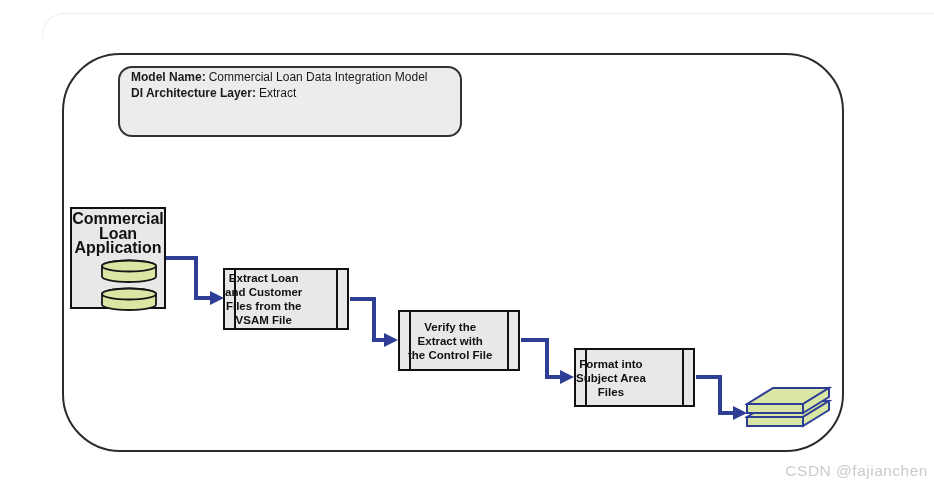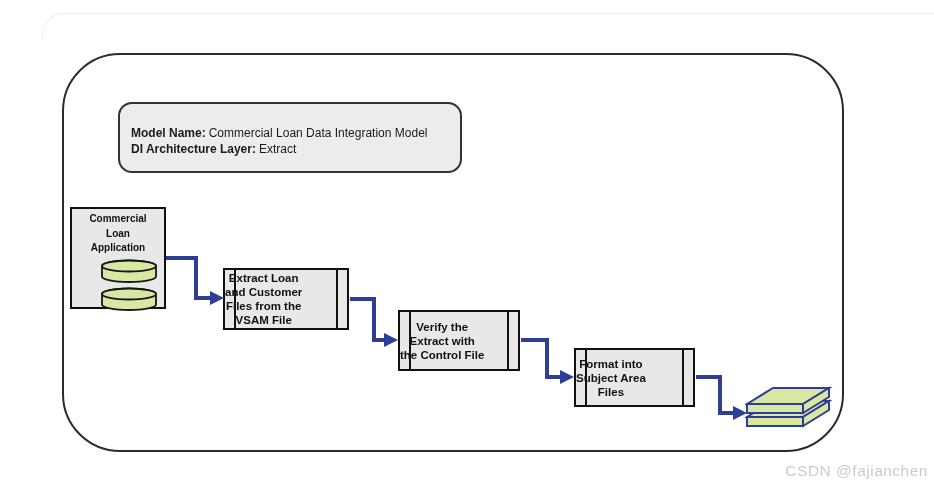--- a/index.html
+++ b/index.html
@@ -18,34 +18,34 @@
   
   .boundary{
     position:absolute;left:62px;top:53px;width:778px;height:395px;
     border:2px solid #2b2b2b;border-radius:58px;background:#ffffff;
   }
   
   .model-info{
     position:absolute;left:118px;top:66px;width:344px;height:71px;
     background:var(--header-fill,#ececec);
     border:2px solid #333;border-radius:14px;
-    padding:21px 8px 0 11px;box-sizing:border-box;margin-top:36px;
+    padding:1px 8px 0 11px;box-sizing:border-box;
   }
   .mi-line{font-size:12px;line-height:16px;color:#1a1a1a;white-space:nowrap;}
   .mi-label{font-weight:bold;}
   .mi-value{margin-left:3px;}
   
   .source-node{
     position:absolute;left:70px;top:207px;width:96px;height:102px;
     background:var(--node-fill,#e8e8e8);
     border:2.5px solid #111;box-sizing:border-box;
     display:flex;flex-direction:column;align-items:center;
   }
   .source-label{
-    font-weight:bold;font-size:10px;line-height:14.5px;text-align:center;
+    font-weight:bold;font-size:16px;line-height:14.5px;text-align:center;
     white-space:pre-line;color:#111;padding-top:3px;
   }
   .cyl-stack{display:flex;flex-direction:column;gap:3px;margin-top:3px;margin-left:22px;}
   .cyl-fill{fill:var(--green-fill,#d9e6a4);stroke:#161616;stroke-width:1.8;}
   
   .process{
     position:absolute;background:var(--node-fill,#e8e8e8);
     border:2.5px solid #111;box-sizing:border-box;
     display:flex;align-items:center;justify-content:flex-start;
   }
@@ -53,21 +53,21 @@
     content:"";position:absolute;top:0;bottom:0;width:0;
     border-left:2px solid #111;
   }
   .process::before{left:9px;}
   .process::after{right:9px;}
   .process-label{
     font-weight:bold;font-size:11.5px;line-height:14px;text-align:center;
     white-space:pre-line;color:#111;
   }
   .step1{left:223px;top:268px;width:126px;height:62px;}
-  .step2{left:398px;top:310px;width:122px;height:61px;}
+  .step2{left:398px;top:310px;width:122px;height:61px;padding-left:8px;}
   .step3{left:574px;top:348px;width:121px;height:59px;}
   
   .arrows{position:absolute;left:0;top:0;width:934px;height:492px;}
   .arrow-line{fill:none;stroke:var(--arrow,#2e3e95);stroke-width:4;}
   .arrow-head{fill:var(--arrow,#2e3e95);stroke:none;}
   
   .files-icon{position:absolute;left:745px;top:386px;}
   .slab{fill:var(--green-fill,#d9e6a4);stroke:var(--file-stroke,#2e3e95);stroke-width:2;stroke-linejoin:miter;}
   
   .watermark{

